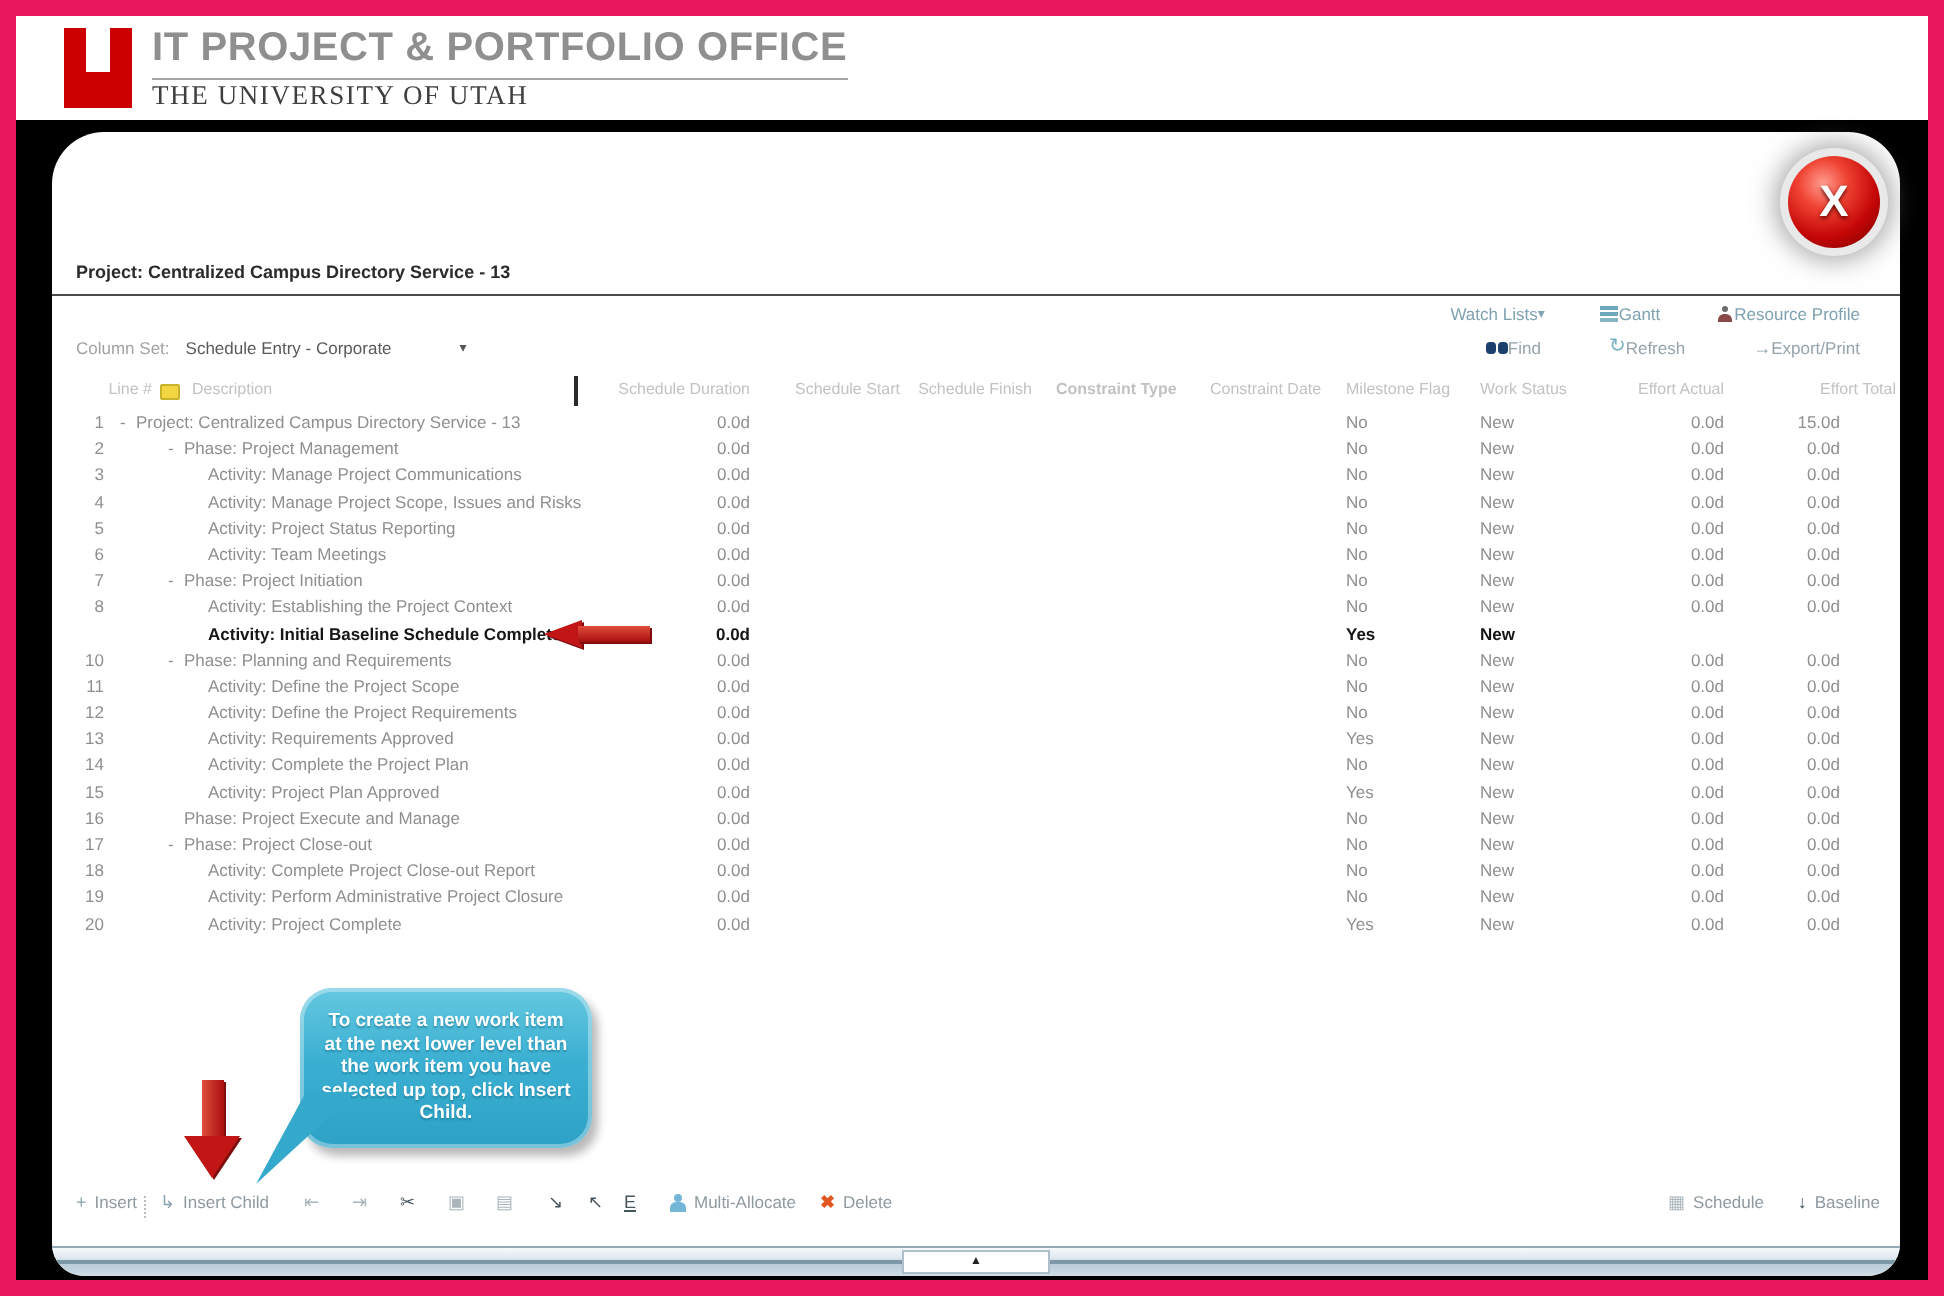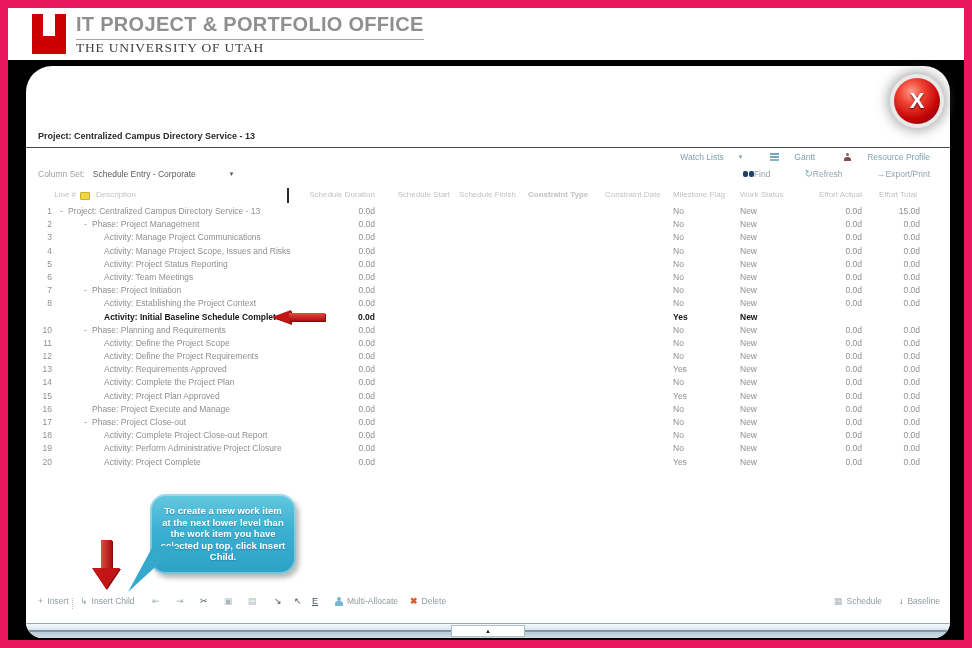--- a/index.html
+++ b/index.html
@@ -25,21 +25,21 @@
                box-shadow:0 0 0 4px rgba(235,235,235,.95), 0 0 12px 7px rgba(110,110,110,.55);
                display:flex; align-items:center; justify-content:center; cursor:pointer; z-index:5; }
   .close-btn span { color:#fff; font-weight:bold; font-size:22px; line-height:22px; text-shadow:0 1px 2px #5a0000; }
 
   
   .proj-title { position:absolute; left:12px; top:65px; font-size:9px; font-weight:bold; color:#2b2b2b; }
   .title-rule { position:absolute; left:0; top:81px; width:100%; height:1px; background:#4a4a4a; }
 
   .links-row { position:absolute; right:20px; top:86px; display:flex; gap:28px; align-items:center;
                font-size:8.5px; color:#7fa2b2; }
-  .links-row .btn { display:flex; gap:15px; align-items:center; cursor:pointer; }
+  .links-row .btn { display:flex; gap:0; align-items:center; cursor:pointer; }
   .gantt-ic { width:9px; height:8px; background:linear-gradient(#6fa8bd 0 2px, transparent 2px 3px, #6fa8bd 3px 5px, transparent 5px 6px, #86b5c6 6px 8px); }
   .person-ic { position:relative; width:9px; height:8px; }
   .person-ic::before { content:""; position:absolute; left:3px; top:0; width:3px; height:3px; border-radius:50%; background:#6d6d6d; }
   .person-ic::after { content:""; position:absolute; left:1px; top:3.5px; width:7px; height:4.5px; border-radius:3px 3px 0 0; background:#8a4a4a; }
 
   .colset-row { position:absolute; left:12px; top:103px; display:flex; gap:8px; align-items:center; font-size:8.5px; }
   .colset-label { color:#a2a2a2; }
   .colset-value { color:#5a5a5a; }
   .colset-arrow { color:#555; font-size:7px; margin-left:26px; cursor:pointer; }
 
@@ -57,21 +57,21 @@
   .folder-ic { left:54px; top:2px; width:10px; height:8px; background:#f2d540; border:1px solid #c9b32c; border-radius:1px; }
   .th-desc   { left:70px; }
   .th-dur    { left:250px; width:99px;  text-align:right; }
   .th-start  { left:340px; width:84px;  text-align:right; }
   .th-finish { left:408px; width:82px;  text-align:right; }
   .th-ctype  { left:502px;font-weight:bold; }
   .th-cdate  { left:579px; }
   .th-mile   { left:647px; }
   .th-status { left:714px; }
   .th-ea     { left:736px; width:100px; text-align:right; }
-  .th-et     { left:837px; width:54px;  text-align:right; }
+  .th-et     { left:868px; width:54px;  text-align:right; }
   .text-cursor { position:absolute; left:261px; top:122px; width:2px; height:15px; background:#2a2a2a; }
 
   .rows { position:absolute; left:0; top:139px; width:100%; }
   .trow { position:relative; height:13.2px; font-size:8.5px; color:#8f8f8f; line-height:13.2px; }
   .trow.bold { color:#161616; font-weight:bold; }
   .c-line { left:4px; width:22px; text-align:right; }
   .c-desc { display:flex; }
   .lvl0 .c-desc { position:absolute; left:34px; }
   .lvl1 .c-desc { position:absolute; left:58px; }
   .lvl2 .c-desc { position:absolute; left:70px; }

